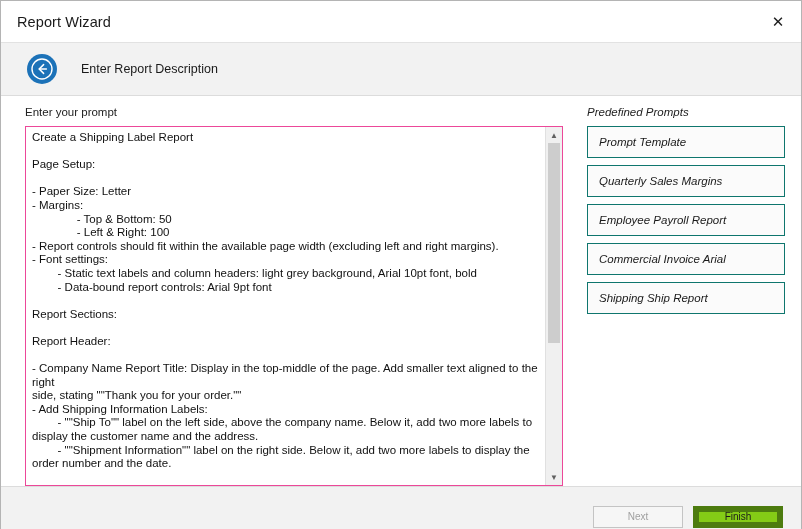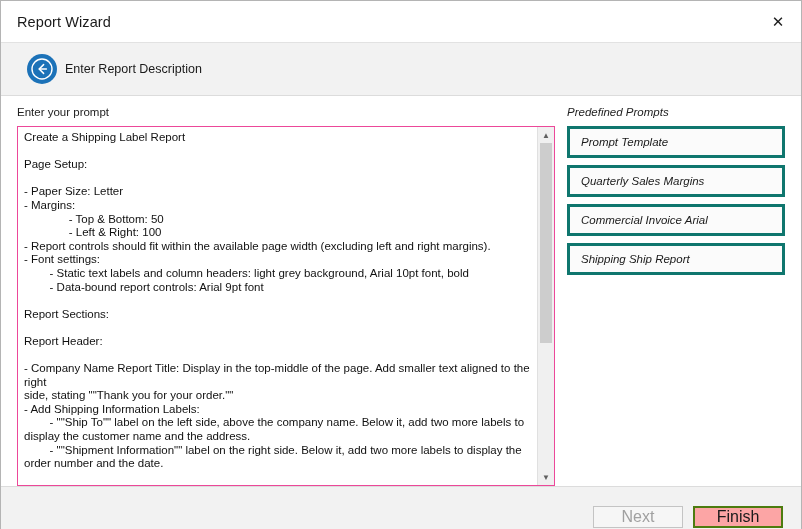--- a/index.html
+++ b/index.html
@@ -68,32 +68,33 @@
     height: 30px;
     border-radius: 50%;
     background: #1c72b8;
     display: flex;
     align-items: center;
     justify-content: center;
     flex: 0 0 30px;
   }
   .back-circle svg { display: block; }
   .header-title {
+    margin-left: 24px;
+    font-size: 12.5px;
+    color: #1a1a1a;
+  }
+  
+  .body-area {
+    flex: 1 1 auto;
+    position: relative;
+    padding: 10px 16px 0 16px;
+    box-sizing: border-box;
+    display: flex;
+    gap: 24px;
     margin-left: 8px;
-    font-size: 12.5px;
-    color: #1a1a1a;
-  }
-  
-  .body-area {
-    flex: 1 1 auto;
-    position: relative;
-    padding: 10px 16px 0 16px;
-    box-sizing: border-box;
-    display: flex;
-    gap: 12px;
   }
   .left-col {
     width: 538px;
     flex: 0 0 538px;
     display: flex;
     flex-direction: column;
   }
   .right-col {
     flex: 1 1 auto;
     display: flex;
@@ -161,21 +162,21 @@
     background: #cdcdcd;
   }
   
   .prompt-list {
     display: flex;
     flex-direction: column;
     gap: 7px;
   }
   .prompt-item {
     height: 32px;
-    border: 3px solid #0f766e;
+    border: 1px solid #0f766e;
     background: #fbfbfb;
     display: flex;
     align-items: center;
     padding-left: 11px;
     font-size: 11.5px;
     color: #1a1a1a;
     box-sizing: border-box;
   }
   
   .footer {
@@ -186,32 +187,32 @@
     display: flex;
     align-items: center;
     justify-content: flex-end;
     padding-right: 18px;
     gap: 10px;
     box-sizing: border-box;
   }
   .btn {
     width: 90px;
     height: 22px;
-    font-size: 16px;
+    font-size: 10px;
     border: 1px solid #c4c4c4;
     background: #f6f6f6;
     color: #a0a0a0;
     display: flex;
     align-items: center;
     justify-content: center;
     box-sizing: border-box;
   }
   .btn-primary {
-    background: #fca5a5;
-    border: 2px solid #4d7c0f;
+    background: #84cc16;
+    border: 6px solid #4d7c0f;
     color: #1a1a1a;
   }
 </style>
 </head>
 <body>
 
 <div class="window">
 
   <div class="titlebar">
     <div class="title-text">Report Wizard</div>
@@ -271,20 +272,21 @@
           <div class="sb-arrow">▼</div>
         </div>
       </div>
     </div>
 
     <div class="right-col">
       <div class="section-label">Predefined Prompts</div>
       <div class="prompt-list">
         <div class="prompt-item">Prompt Template</div>
         <div class="prompt-item">Quarterly Sales Margins</div>
+        <div class="prompt-item">Employee Payroll Report</div>
         <div class="prompt-item">Commercial Invoice Arial</div>
         <div class="prompt-item">Shipping Ship Report</div>
       </div>
     </div>
 
   </div>
 
   <div class="footer">
     <div class="btn">Next</div>
     <div class="btn btn-primary">Finish</div>

